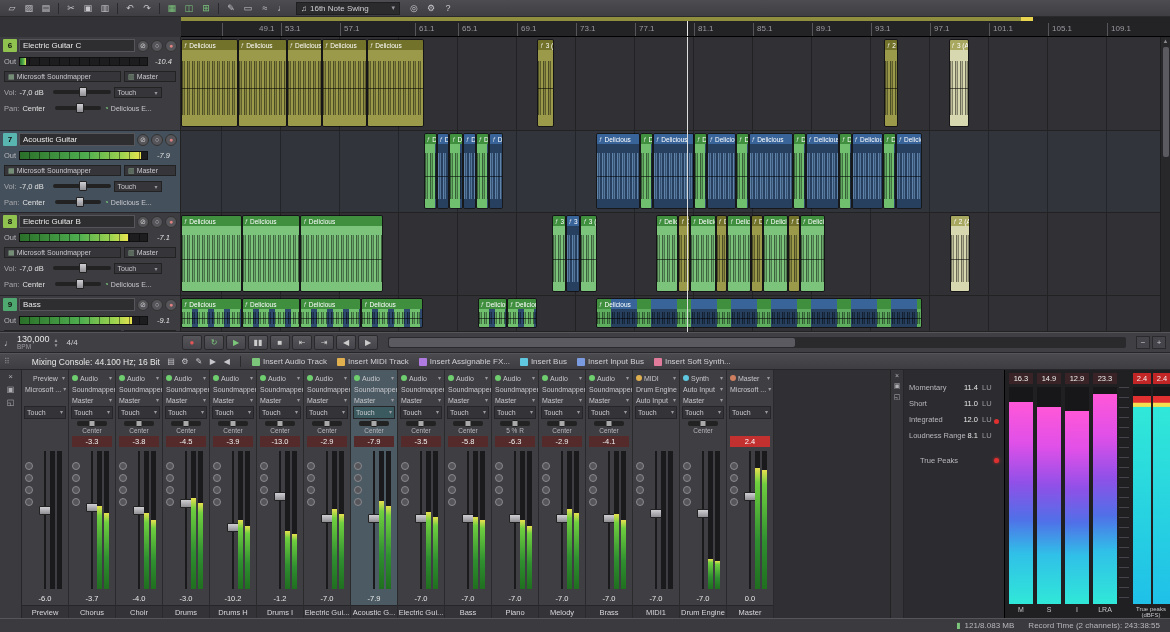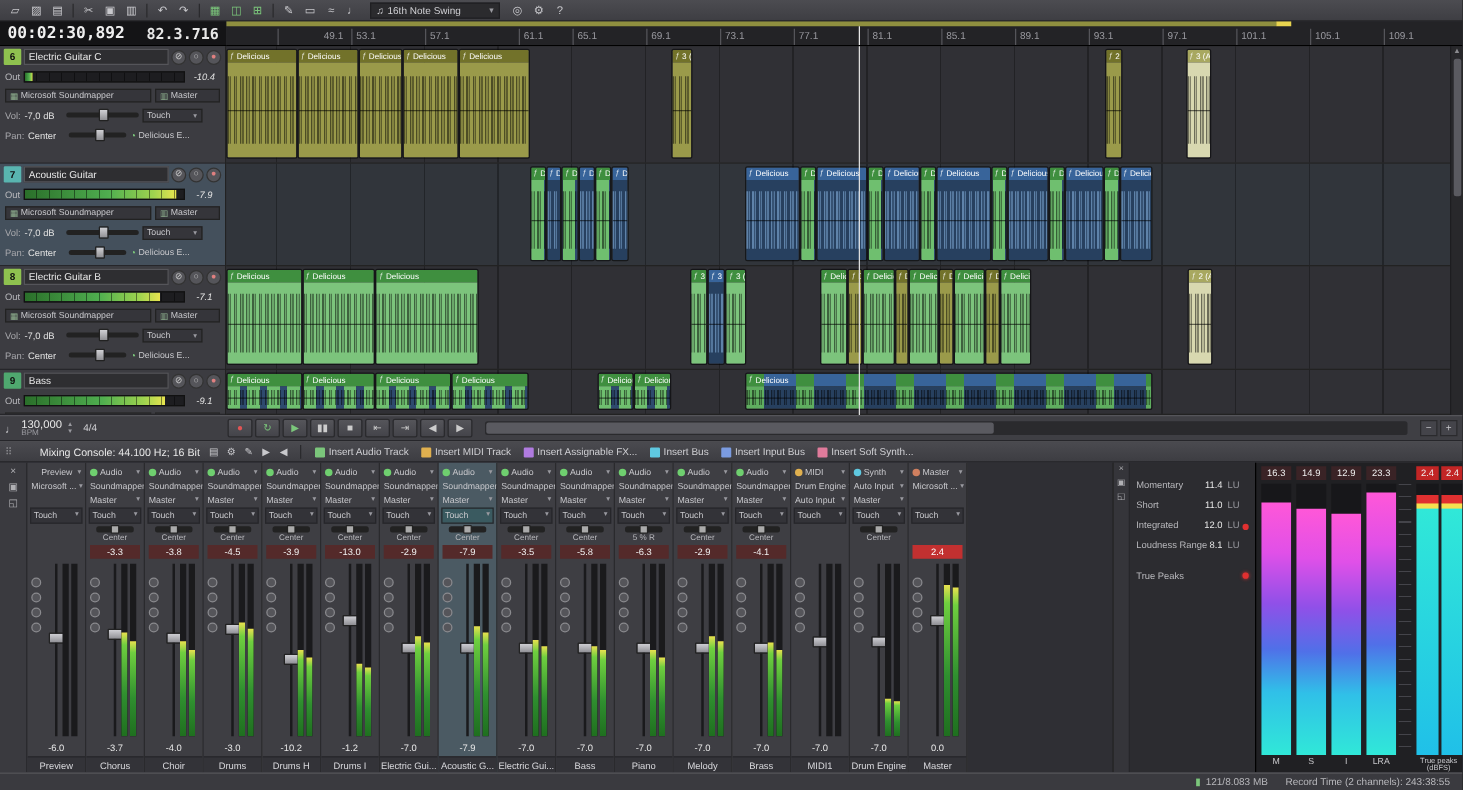--- a/index.html
+++ b/index.html
@@ -150,21 +150,21 @@
 
   
   .loudness{position:absolute;left:890px;top:0;bottom:0;width:114px;background:#2c2c30;border-left:1px solid #222;display:flex;}
   .lp-dock{width:13px;display:flex;flex-direction:column;align-items:center;gap:3px;padding-top:2px;font-size:7px;color:#b0b0b4;background:#35353a;border-right:1px solid #26262a;}
   .lp-body{flex:1;padding:6px 5px;}
   .lrow-i{display:flex;align-items:flex-end;height:16px;font-size:7.5px;}
   .llbl{flex:1;color:#b8b8bc;white-space:nowrap;overflow:hidden;}
   .lval{color:#e8e8e8;margin-right:4px;}
   .lunit{color:#9a9aa0;width:12px;}
   .led{width:5px;height:5px;border-radius:50%;flex:0 0 auto;}
-  .tp-row{margin-top:16px;display:flex;align-items:center;font-size:7.5px;color:#b8b8bc;}
+  .tp-row{margin-top:16px;display:flex;align-items:center;font-size:7.5px;color:#b8b8bc;margin-left:11px;}
   .tp-row .led{margin-left:auto;background:#e03030;box-shadow:0 0 3px #e03030;}
 
   
   .metersp{position:absolute;left:1004px;top:0;bottom:0;right:0;background:#202023;border-left:1px solid #000;}
   .mcol{position:absolute;top:3px;bottom:2px;width:24px;}
   .mcol.tp{width:18px;}
   .mval{height:11px;background:#3a2326;color:#f0f0f0;font-size:7.5px;line-height:11px;text-align:center;}
   .mval.red{background:#c22525;}
   .mbar{position:absolute;top:14px;bottom:12px;left:0;right:0;background:#17171a;overflow:hidden;}
   .mfill{position:absolute;bottom:0;left:0;right:0;background:linear-gradient(180deg,#ff57d8 0%,#e050e8 20%,#9050e8 40%,#5070e8 58%,#30c0e8 75%,#30e8d8 100%);}
@@ -213,24 +213,20 @@
     </div>
     <span style="display:flex;align-items:center;gap:1px;">
 
     <span class="tb-i">◎</span>
         <span class="tb-i">⚙</span>
         <span class="tb-i">?</span>
       </span>
   </div>
 
   <div class="hdr-row">
-    <div class="time-box">
-      <span class="timecode">00:02:30,892</span>
-      <span class="beats">82.3.716</span>
-    </div>
     <div class="ruler">
       <div class="loopbar"></div>
       <div class="looptip"></div>
       <div class="ruler-playhead"></div>
 
     <span class="rmark" style="left: 41px; padding-left: 36px;">49.1</span>
         <span class="rmark" style="left: 100px;">53.1</span>
         <span class="rmark" style="left: 159px;">57.1</span>
         <span class="rmark" style="left: 234px;">61.1</span>
         <span class="rmark" style="left: 277px;">65.1</span>

